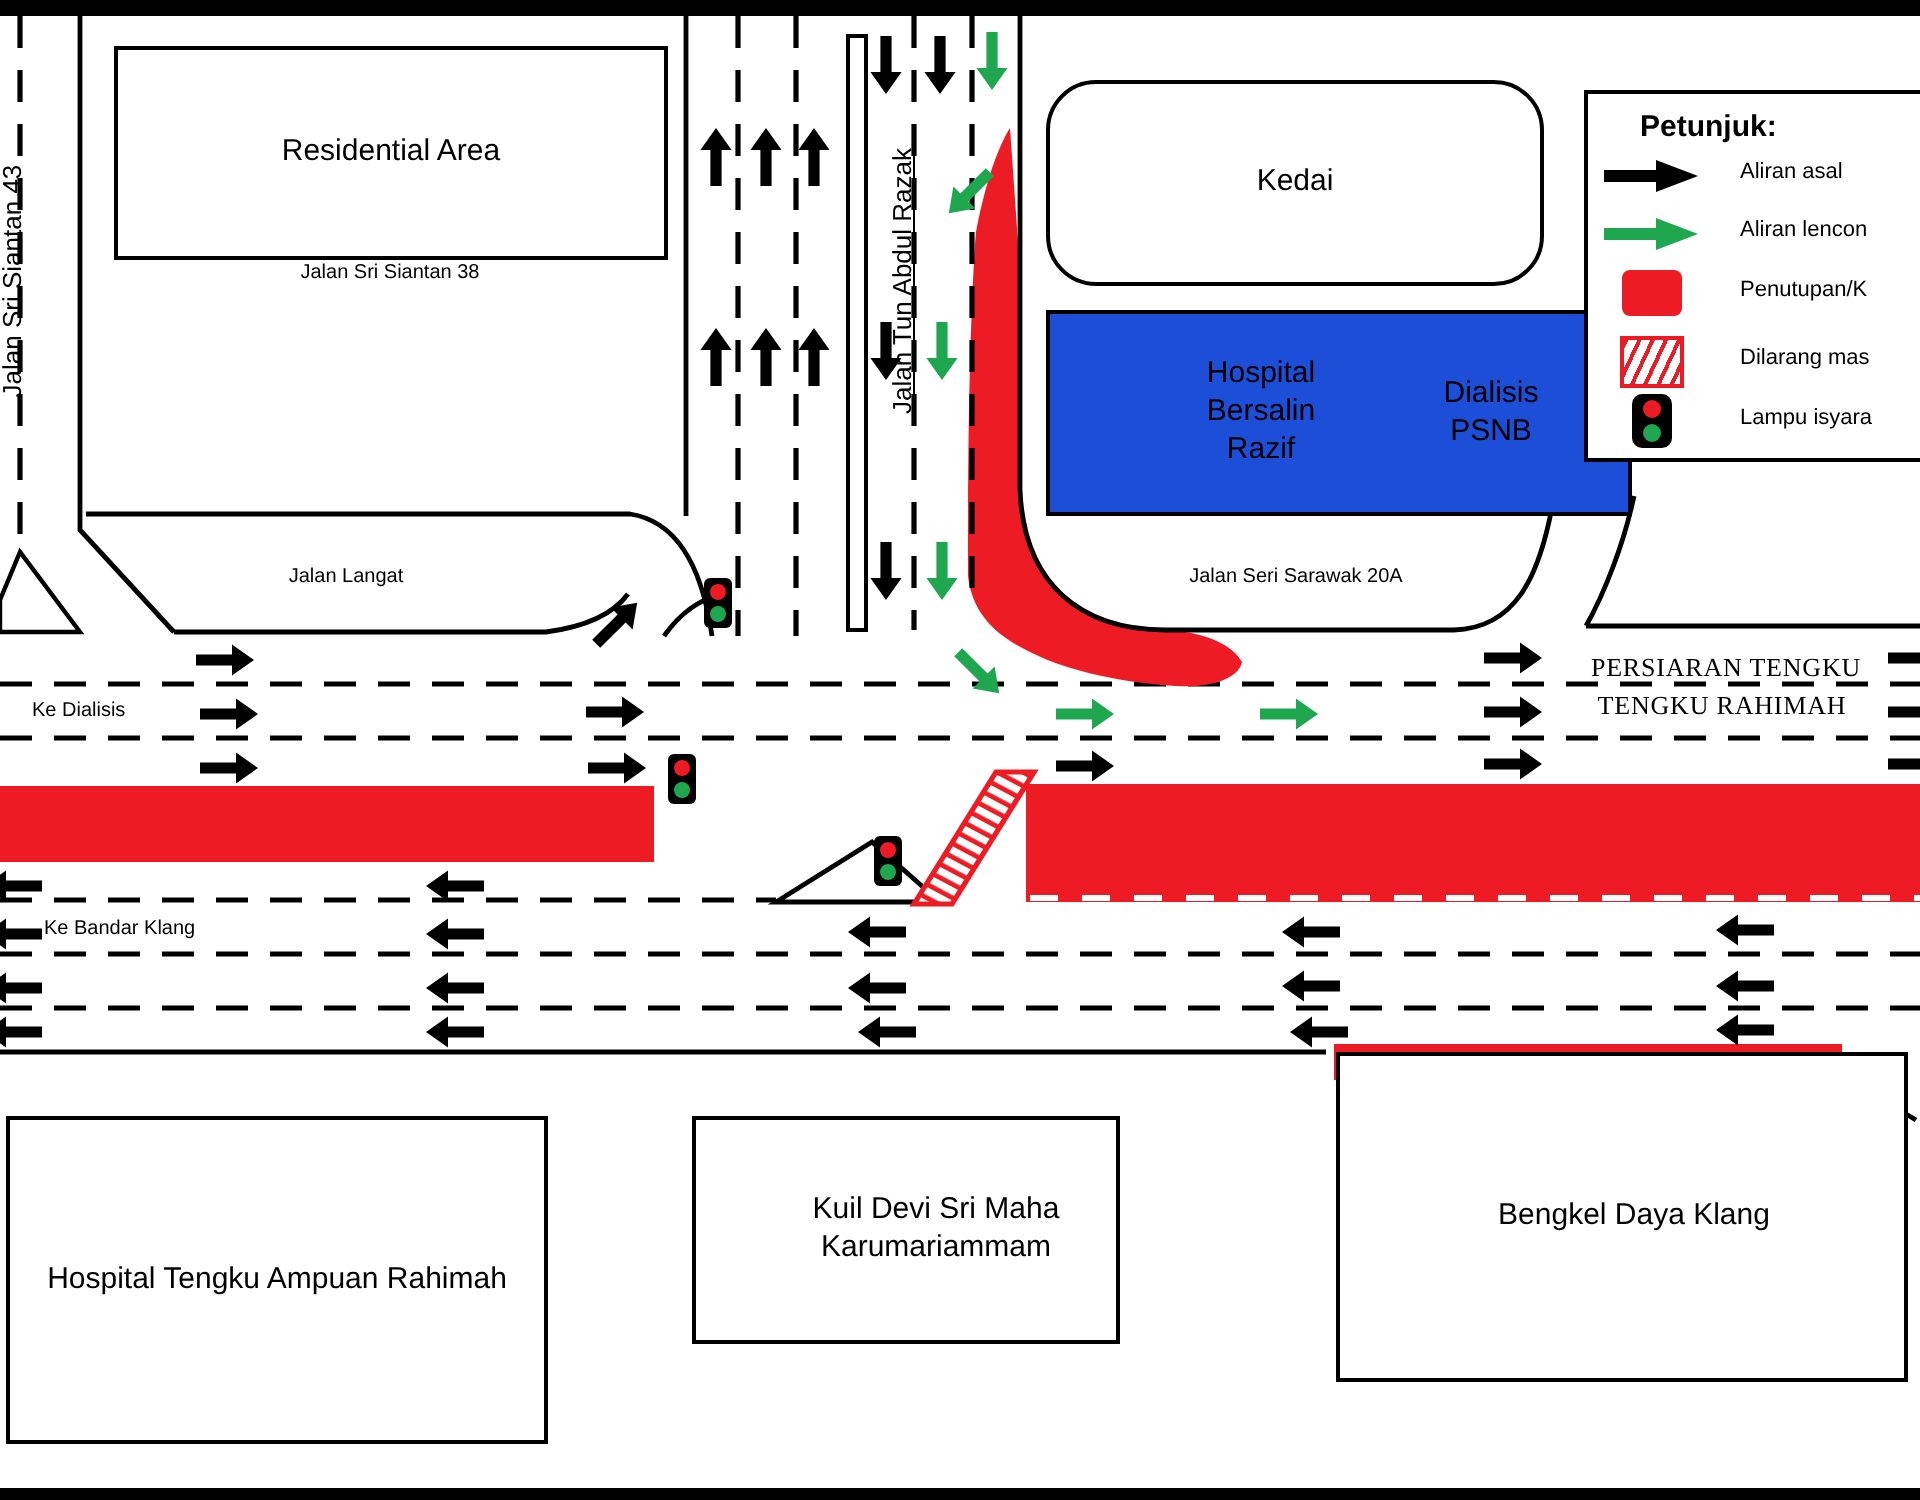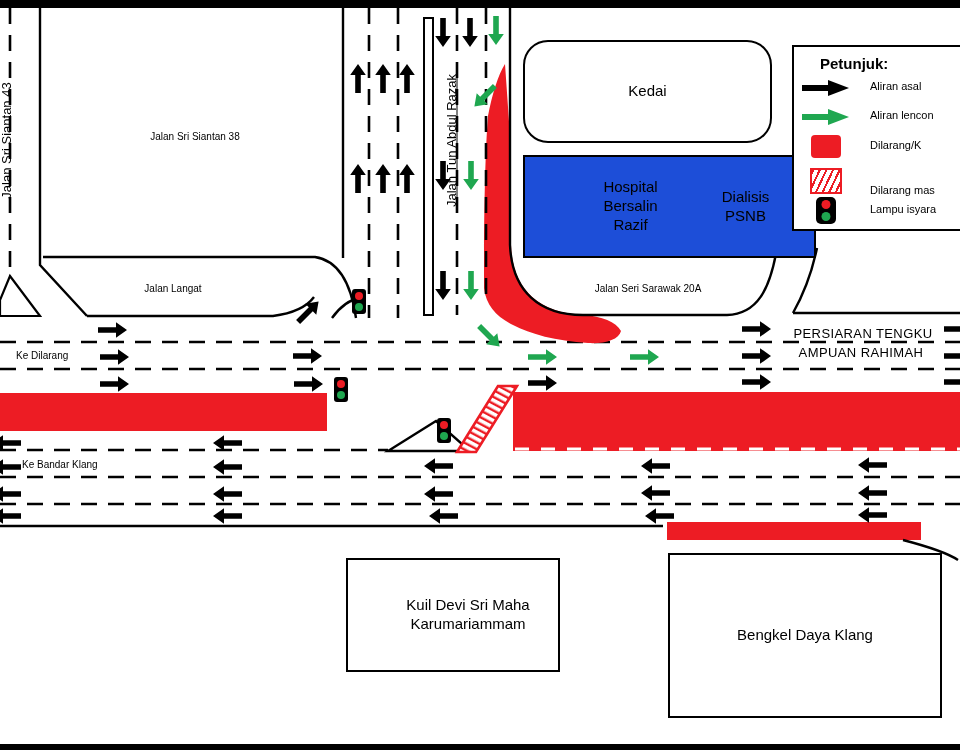--- a/index.html
+++ b/index.html
@@ -7,21 +7,21 @@
          font-family:"Liberation Sans",sans-serif;color:#000;}
   #mapsvg{position:absolute;left:0;top:0;}
   .building{position:absolute;border:2px solid #000;background:#fff;
             display:flex;align-items:center;justify-content:center;text-align:center;
             font-size:15px;line-height:1.25;}
   .map-label{position:absolute;font-size:10px;white-space:nowrap;}
   .map-label.center{text-align:center;white-space:normal;}
   .vlabel{position:absolute;font-size:13px;white-space:nowrap;transform:rotate(-90deg);
           transform-origin:center;text-align:center;}
   .vlabel.underline{text-decoration:underline;}
-  .persiaran{position:absolute;width:170px;text-align:center;font-size:13px;letter-spacing:.4px;}
+  .persiaran{position:absolute;width:170px;text-align:center;font-size:13px;letter-spacing:.4px;font-family:Liberation Serif, serif;}
   
   .legend{position:absolute;left:792px;top:45px;width:248px;height:182px;
           border:2px solid #000;background:#fff;}
   .legend-title{position:absolute;left:26px;top:8px;font-size:15px;font-weight:bold;text-align:right;}
   .lrow{position:absolute;height:28px;}
   .licon{position:absolute;left:6px;width:52px;display:flex;justify-content:center;}
   .llabel{position:absolute;left:76px;font-size:11px;white-space:nowrap;}
   .red-box-icon{width:30px;height:23px;background:#ED1C24;border-radius:4px;}
   .hatch-box-icon{width:28px;height:22px;border:2.5px solid #ED1C24;
      background:repeating-linear-gradient(115deg,#ED1C24 0 2px,transparent 2px 6px);}
@@ -159,42 +159,48 @@
           <rect x="437" y="418" width="14" height="25" rx="3" fill="#000"></rect>
           <circle cx="444" cy="425" r="4" fill="#ED1C24"></circle>
           <circle cx="444" cy="436" r="4" fill="#1FA750"></circle>
         </g>
       </g>
 
     <rect x="0" y="0" width="960" height="8" fill="#000"></rect>
     <rect x="0" y="744" width="960" height="6" fill="#000"></rect>
   </svg>
 
+  <div class="building" style="left:57px;top:23px;width:273px;height:103px;">
+    <span>Residential Area</span>
+    </div>
   <div class="building" style="left:523px;top:40px;width:245px;height:99px;border-radius:25px;">
     <span>Kedai</span>
     </div>
   <div class="building" style="left:523px;top:155px;width:245px;height:99px;border:none;background:none;"></div>
   <div class="building" style="left:523px;top:155px;width:245px;height:99px;background:#1d4ed8;padding-left:44px;">
     <span style="width:90px;margin-right:30px;">Hospital Bersalin Razif</span>
     <span style="width:80px;margin-right:12px;">Dialisis PSNB</span>
     </div>
+  <div class="building" style="left:3px;top:558px;width:267px;height:160px;">
+    <span style="width:230px;">Hospital Tengku Ampuan Rahimah</span>
+    </div>
   <div class="building" style="left:346px;top:558px;width:210px;height:110px;justify-content:flex-end;">
     <span style="width:180px;">Kuil Devi Sri Maha Karumariammam</span>
     </div>
-  <div class="building" style="left:668px;top:553px;width:270px;height:161px;">
+  <div class="building" style="left:668px;top:526px;width:270px;height:161px;padding-left:12px;">
     <span>Bengkel Daya Klang</span>
     </div>
 
   <div class="map-label center" style="left:105px;top:131px;width:180px;">Jalan Sri Siantan 38</div>
   <div class="map-label center" style="left:108px;top:283px;width:130px;">Jalan Langat</div>
   <div class="map-label center" style="left:558px;top:283px;width:180px;">Jalan Seri Sarawak 20A</div>
-  <div class="map-label" style="left:16px;top:350px;">Ke Dilarang</div>
+  <div class="map-label" style="left:16px;top:350px;">Ke Dialisis</div>
   <div class="map-label" style="left:22px;top:459px;">Ke Bandar Klang</div>
   <div class="persiaran" style="left:778px;top:326px;">PERSIARAN TENGKU</div>
-  <div class="persiaran" style="left:776px;top:345px;">AMPUAN RAHIMAH</div>
+  <div class="persiaran" style="left:776px;top:345px;">TENGKU RAHIMAH</div>
   <div class="vlabel" style="left:-64px;top:133px;width:140px;">Jalan Sri Siantan 43</div>
   <div class="vlabel underline" style="left:381px;top:133px;width:140px;">Jalan Tun Abdul Razak</div>
 
   <div class="legend">
     <div class="legend-title">Petunjuk:</div>
     <div class="lrow" style="top:32px;">
       <span class="licon">
         <svg width="48" height="18">
             <polygon points="0,6 26,6 26,1 47,9 26,17 26,12 0,12" fill="#000"></polygon>
           </svg>
@@ -206,27 +212,27 @@
         <svg width="48" height="18">
             <polygon points="0,6 26,6 26,1 47,9 26,17 26,12 0,12" fill="#1FA750"></polygon>
           </svg>
         </span>
       <span class="llabel" style="top:1px;">Aliran lencon</span>
     </div>
     <div class="lrow" style="top:88px;">
       <span class="licon">
           <span class="red-box-icon"></span>
         </span>
-      <span class="llabel" style="top:4px;">Dilarang/K</span>
+      <span class="llabel" style="top:4px;">Penutupan/K</span>
     </div>
     <div class="lrow" style="top:121px;">
       <span class="licon">
           <span class="hatch-box-icon"></span>
         </span>
-      <span class="llabel" style="top:16px;text-align:center;">Dilarang mas</span>
+      <span class="llabel" style="top:5px;text-align:center;">Dilarang mas</span>
     </div>
     <div class="lrow" style="top:150px;">
       <span class="licon">
         <span class="tl-icon">
             <span class="dot red"></span>
             <span class="dot grn"></span>
           </span>
         </span>
       <span class="llabel" style="top:6px;">Lampu isyara</span>
     </div>

